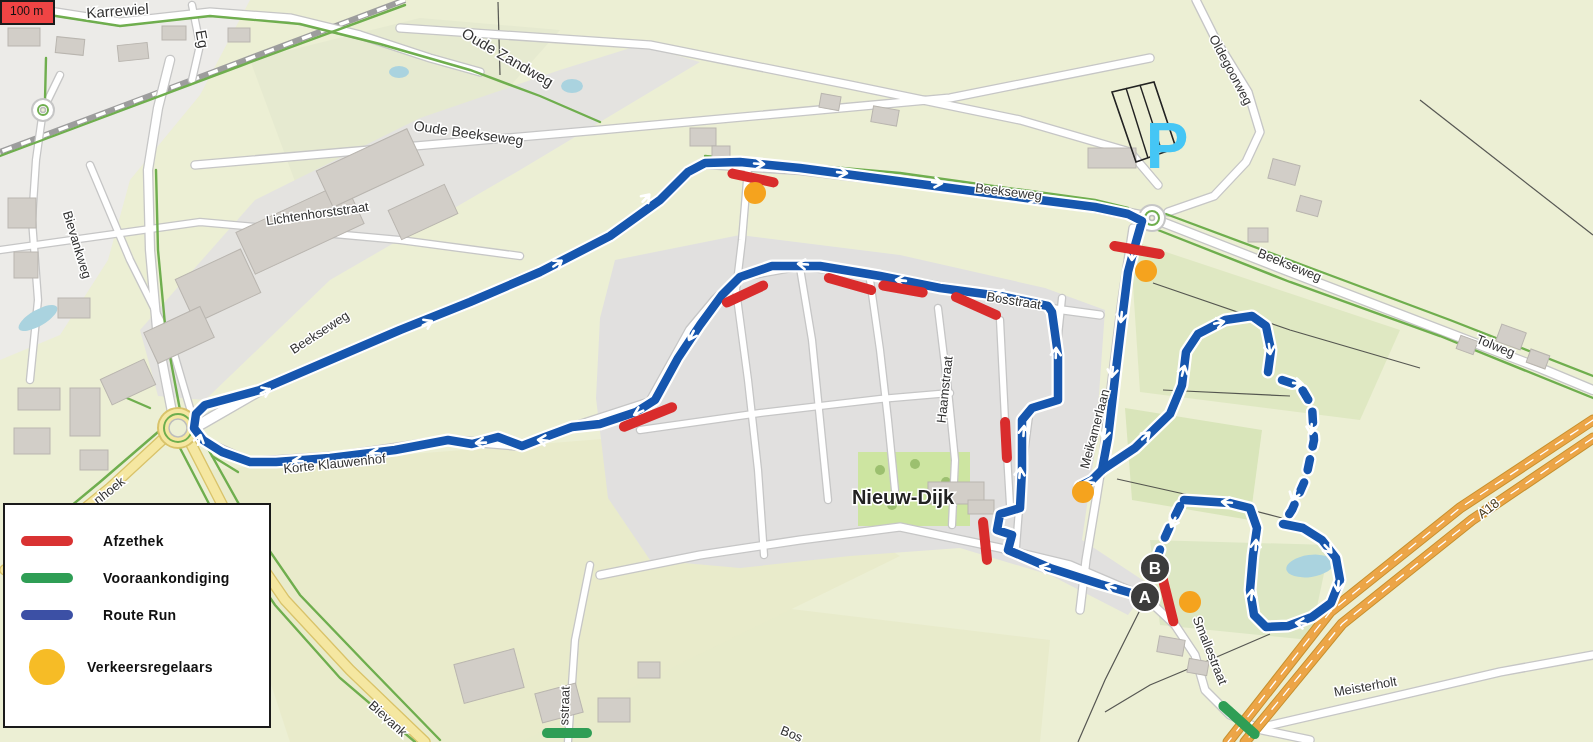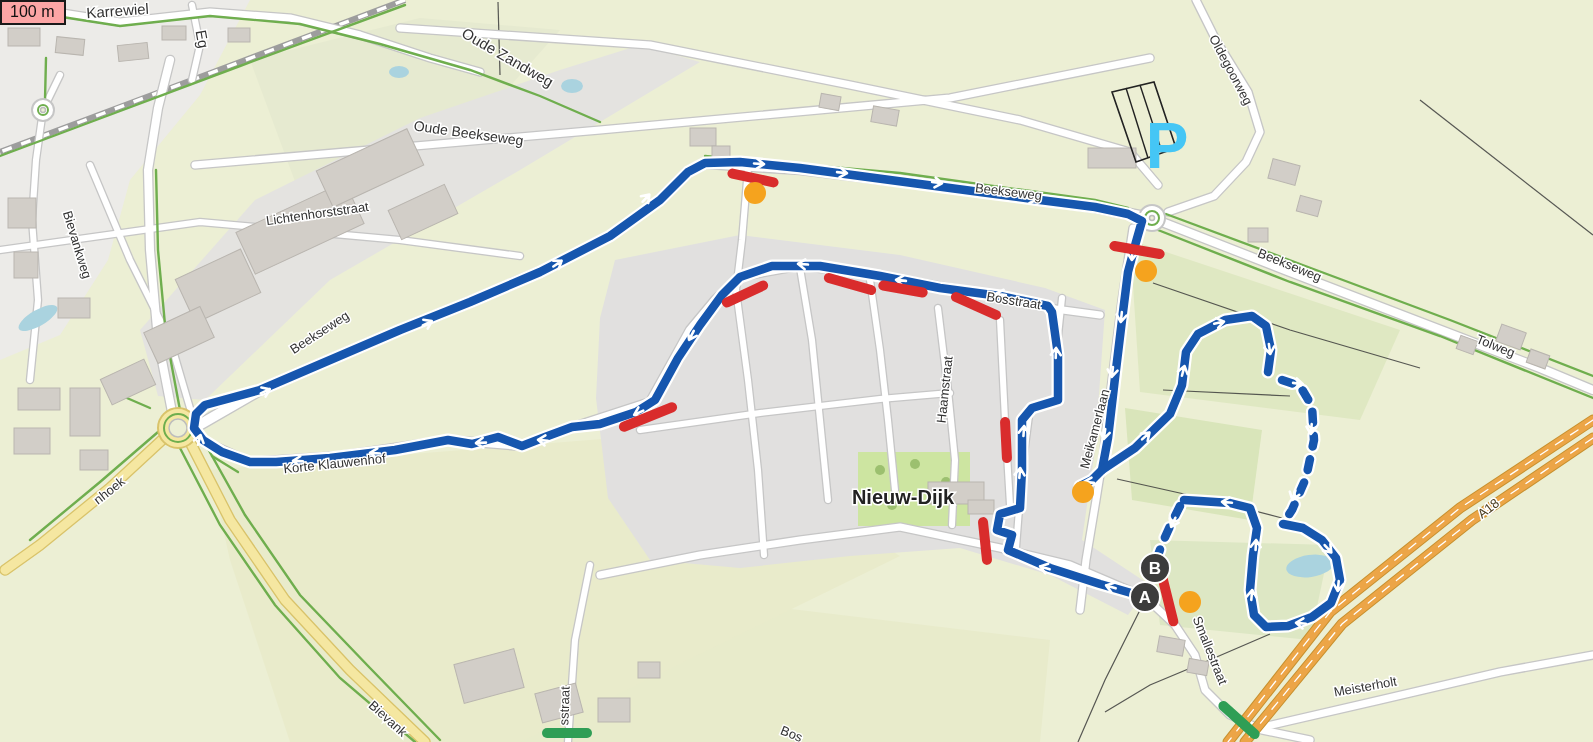--- a/index.html
+++ b/index.html
@@ -1,19 +1,19 @@
 <!DOCTYPE html>
 <html><head>
 <meta charset="utf-8">
 <style>
   html,body{margin:0;padding:0;background:#dddddd;font-family:"Liberation Sans",sans-serif;}
   .stage{position:relative;width:1593px;height:742px;overflow:hidden;background:#ecefd4;}
   svg{position:absolute;left:0;top:0;display:block;}
-  .scalebar{position:absolute;left:0;top:0;background:#fca5a5;border:2px solid #1a1a1a;
-    padding:0 10px 2px 8px;font-size:16px;color:#111;line-height:19px;}
+  .scalebar{position:absolute;left:0;top:0;background:#ef4444;border:2px solid #1a1a1a;
+    padding:0 10px 2px 8px;font-size:12px;color:#111;line-height:19px;}
   .legend{position:absolute;left:3px;top:503px;width:268px;height:225px;background:#fff;
     border:2px solid #1a1a1a;box-sizing:border-box;padding:28px 0 0 16px;}
   .legend-row{display:flex;align-items:center;margin-bottom:21px;}
   .legend-row.circle-row{margin-top:26px;}
   .swatch-bar{width:52px;height:10px;border-radius:6px;flex:0 0 auto;}
   .swatch-circle{width:36px;height:36px;border-radius:50%;flex:0 0 auto;margin-left:8px;}
   .legend-label{font-weight:bold;font-size:14px;color:#111;margin-left:30px;letter-spacing:.3px;}
   .legend-row.circle-row .legend-label{margin-left:22px;}
   text{font-family:"Liberation Sans",sans-serif;}
 </style>
@@ -300,13 +300,31 @@
         <circle cx="1155" cy="568" r="15" fill="#3c3c3c" stroke="#ffffff" stroke-width="2"></circle>
         <text x="1155" y="574" font-size="17" font-weight="bold" fill="#ffffff" text-anchor="middle">B</text>
         <circle cx="1145" cy="597" r="15" fill="#3c3c3c" stroke="#ffffff" stroke-width="2"></circle>
         <text x="1145" y="603" font-size="17" font-weight="bold" fill="#ffffff" text-anchor="middle">A</text>
       </g>
       <text x="1167" y="168" font-size="64" font-weight="bold" fill="#45c6f5" text-anchor="middle">P</text>
     </svg>
   <div class="scalebar">
     <span>100 m</span>
   </div>
+  <div class="legend" id="legend">
+      <div class="legend-row">
+        <div class="swatch-bar" style="background: rgb(217, 50, 50);"></div>
+        <div class="legend-label">Afzethek</div>
+      </div>
+      <div class="legend-row">
+        <div class="swatch-bar" style="background: rgb(47, 158, 85);"></div>
+        <div class="legend-label">Vooraankondiging</div>
+      </div>
+      <div class="legend-row">
+        <div class="swatch-bar" style="background: rgb(60, 80, 165);"></div>
+        <div class="legend-label">Route Run</div>
+      </div>
+      <div class="legend-row circle-row">
+        <div class="swatch-circle" style="background: rgb(246, 188, 38);"></div>
+        <div class="legend-label">Verkeersregelaars</div>
+      </div>
+    </div>
 </div>
 
 </body></html>

